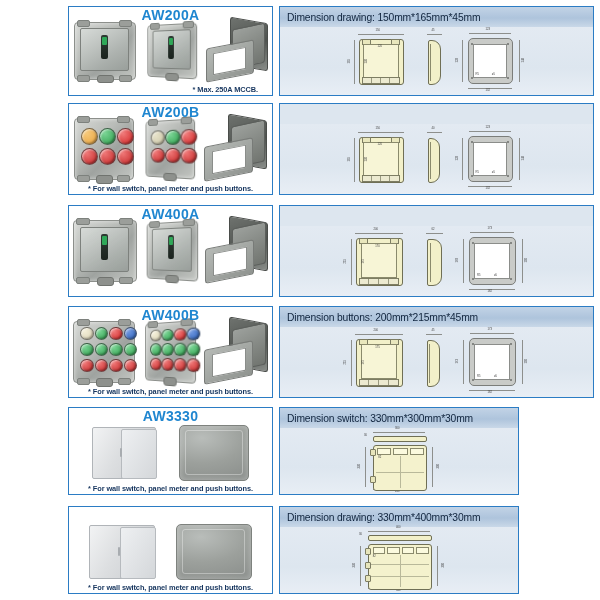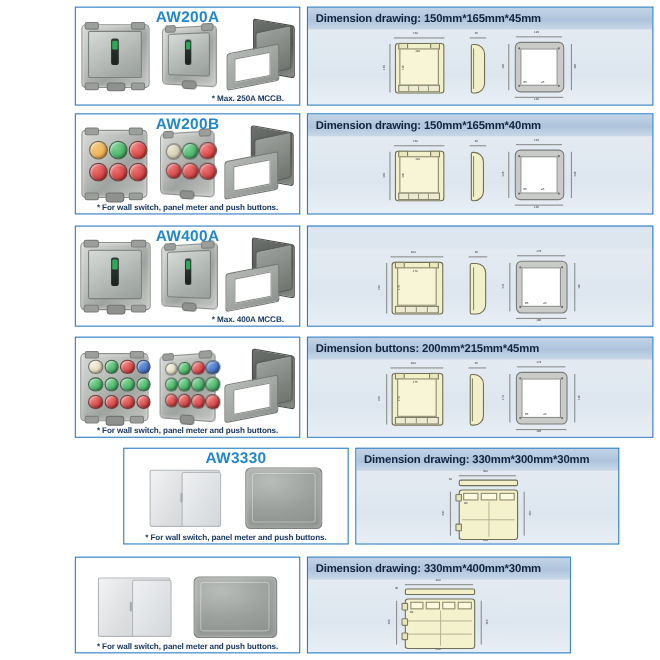--- a/index.html
+++ b/index.html
@@ -194,21 +194,21 @@
   }
   .dim-head{
     height:20px;
     background:linear-gradient(180deg,#c2d3e6 0%,#aec4dc 55%,#c9d8e8 100%);
     display:flex;align-items:center;
     padding-left:7px;
     box-sizing:border-box;
   }
   .dim-head span{
     color:#10243d;
-    font-weight:bold;
+    font-weight:normal;
     font-size:10.3px;
     letter-spacing:-.15px;
     white-space:nowrap;
   }
   .dim-body{
     position:absolute;
     left:0;right:0;top:20px;bottom:0;
     background:linear-gradient(180deg,#e3eaf2 0%,#dde6ef 60%,#e8eef5 100%);
     display:flex;
     align-items:center;
@@ -442,23 +442,20 @@
           <div class="lid"></div>
             <div class="lid2"></div>
             <div class="frame"></div>
         </div>
       </div>
       <div class="prod-title">AW200B</div>
       <div class="prod-note">* For wall switch, panel meter and push buttons.</div>
     </div>
 
     <div class="dim" style="width:315px;">
-      <div class="dim-head">
-        <span>Dimension drawing: 150mm*165mm*40mm</span>
-      </div>
       <div class="dim-body">
         <div style="position:relative;width:58px;height:58px;">
           <div class="dline h" style="top:2px;left:6px;width:46px;"></div>
           <div class="dlabel" style="top:-2px;left:24px;">150</div>
           <div class="dline v" style="left:2px;top:8px;height:44px;"></div>
           <div class="dlabel v" style="left:-4px;top:28px;">165</div>
           <div class="tv" style="position:absolute;left:7px;top:7px;width:45px;height:46px;">
             <div class="out"></div>
               <div class="tab a"></div>
               <div class="tab b"></div>
@@ -527,21 +524,20 @@
             <div class="breaker"></div>
             <div class="latch"></div>
         </div>
         <div class="open" style="width:64px;height:64px;">
           <div class="lid"></div>
             <div class="lid2"></div>
             <div class="frame"></div>
         </div>
       </div>
       <div class="prod-title">AW400A</div>
-      <div class="prod-note right">* Max. 400A MCCB.</div>
     </div>
 
     <div class="dim" style="width:315px;">
       <div class="dim-body">
         <div style="position:relative;width:60px;height:60px;">
           <div class="dline h" style="top:2px;left:6px;width:48px;"></div>
           <div class="dlabel" style="top:-2px;left:25px;">200</div>
           <div class="dline v" style="left:2px;top:8px;height:46px;"></div>
           <div class="dlabel v" style="left:-5px;top:29px;">215</div>
           <div class="tv" style="position:absolute;left:7px;top:7px;width:47px;height:48px;">
@@ -636,20 +632,21 @@
             <div class="btn" style="background:radial-gradient(circle at 34% 30%,#ef7676,#c02424);"></div>
           </div>
           <div class="latch"></div>
         </div>
         <div class="open" style="width:64px;height:64px;">
           <div class="lid"></div>
             <div class="lid2"></div>
             <div class="frame"></div>
         </div>
       </div>
+      <div class="prod-title">AW400B</div>
       <div class="prod-note">* For wall switch, panel meter and push buttons.</div>
     </div>
 
     <div class="dim" style="width:315px;">
       <div class="dim-head">
         <span>Dimension buttons: 200mm*215mm*45mm</span>
       </div>
       <div class="dim-body">
         <div style="position:relative;width:60px;height:60px;">
           <div class="dline h" style="top:2px;left:6px;width:48px;"></div>
@@ -698,38 +695,38 @@
               <div class="dot" style="right:8%;bottom:10%;"></div>
             <div class="dlabel" style="left:18%;bottom:16%;">R5</div>
             <div class="dlabel" style="left:54%;bottom:16%;">ø5</div>
           </div>
         </div>
       </div>
     </div>
   </div>
 
   <div class="row" style="top:407px;height:88px;">
-    <div class="prod" style="width:205px;margin-left:44px;">
+    <div class="prod" style="width:205px;">
       <div class="photos" style="justify-content:space-evenly;">
         <div class="door" style="width:64px;height:52px;margin-top:4px;">
           <div class="panel"></div>
             <div class="leaf"></div>
             <div class="hinge"></div>
         </div>
         <div class="plainbox" style="width:70px;height:56px;margin-top:4px;">
           <div class="shell"></div>
         </div>
       </div>
       <div class="prod-title">AW3330</div>
       <div class="prod-note">* For wall switch, panel meter and push buttons.</div>
     </div>
 
     <div class="dim" style="width:240px;">
       <div class="dim-head">
-        <span>Dimension drawing: 330mm*300mm*30mm</span>
+        <span>Dimension switch: 330mm*300mm*30mm</span>
       </div>
       <div class="dim-body">
         <div class="flatset" style="width:76px;height:64px;">
           <div class="dline h" style="top:3px;left:12px;width:52px;"></div>
           <div class="dlabel" style="top:-1px;left:34px;">300</div>
           <div class="bar" style="left:12px;top:7px;width:52px;height:4px;"></div>
           <div class="dlabel" style="top:6px;left:3px;">30</div>
 
           <div class="dline v" style="left:4px;top:18px;height:40px;"></div>
           <div class="dlabel v" style="left:-3px;top:36px;">330</div>

